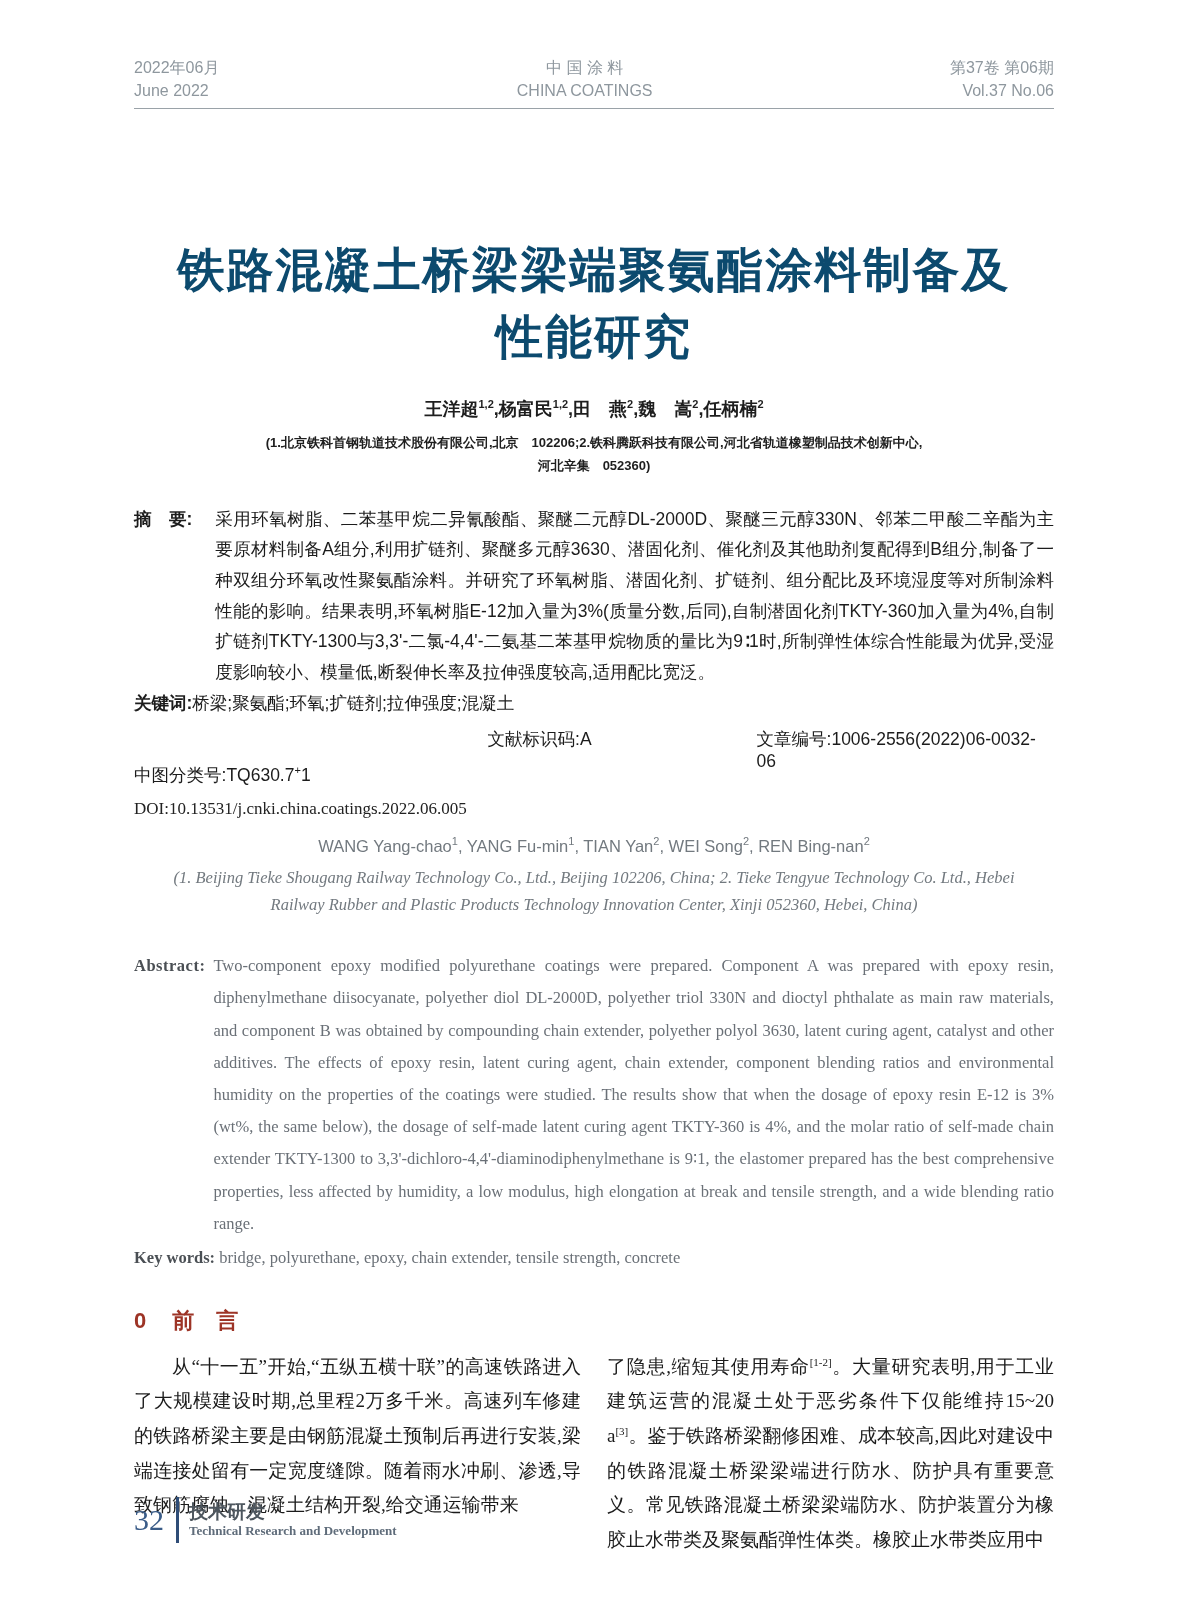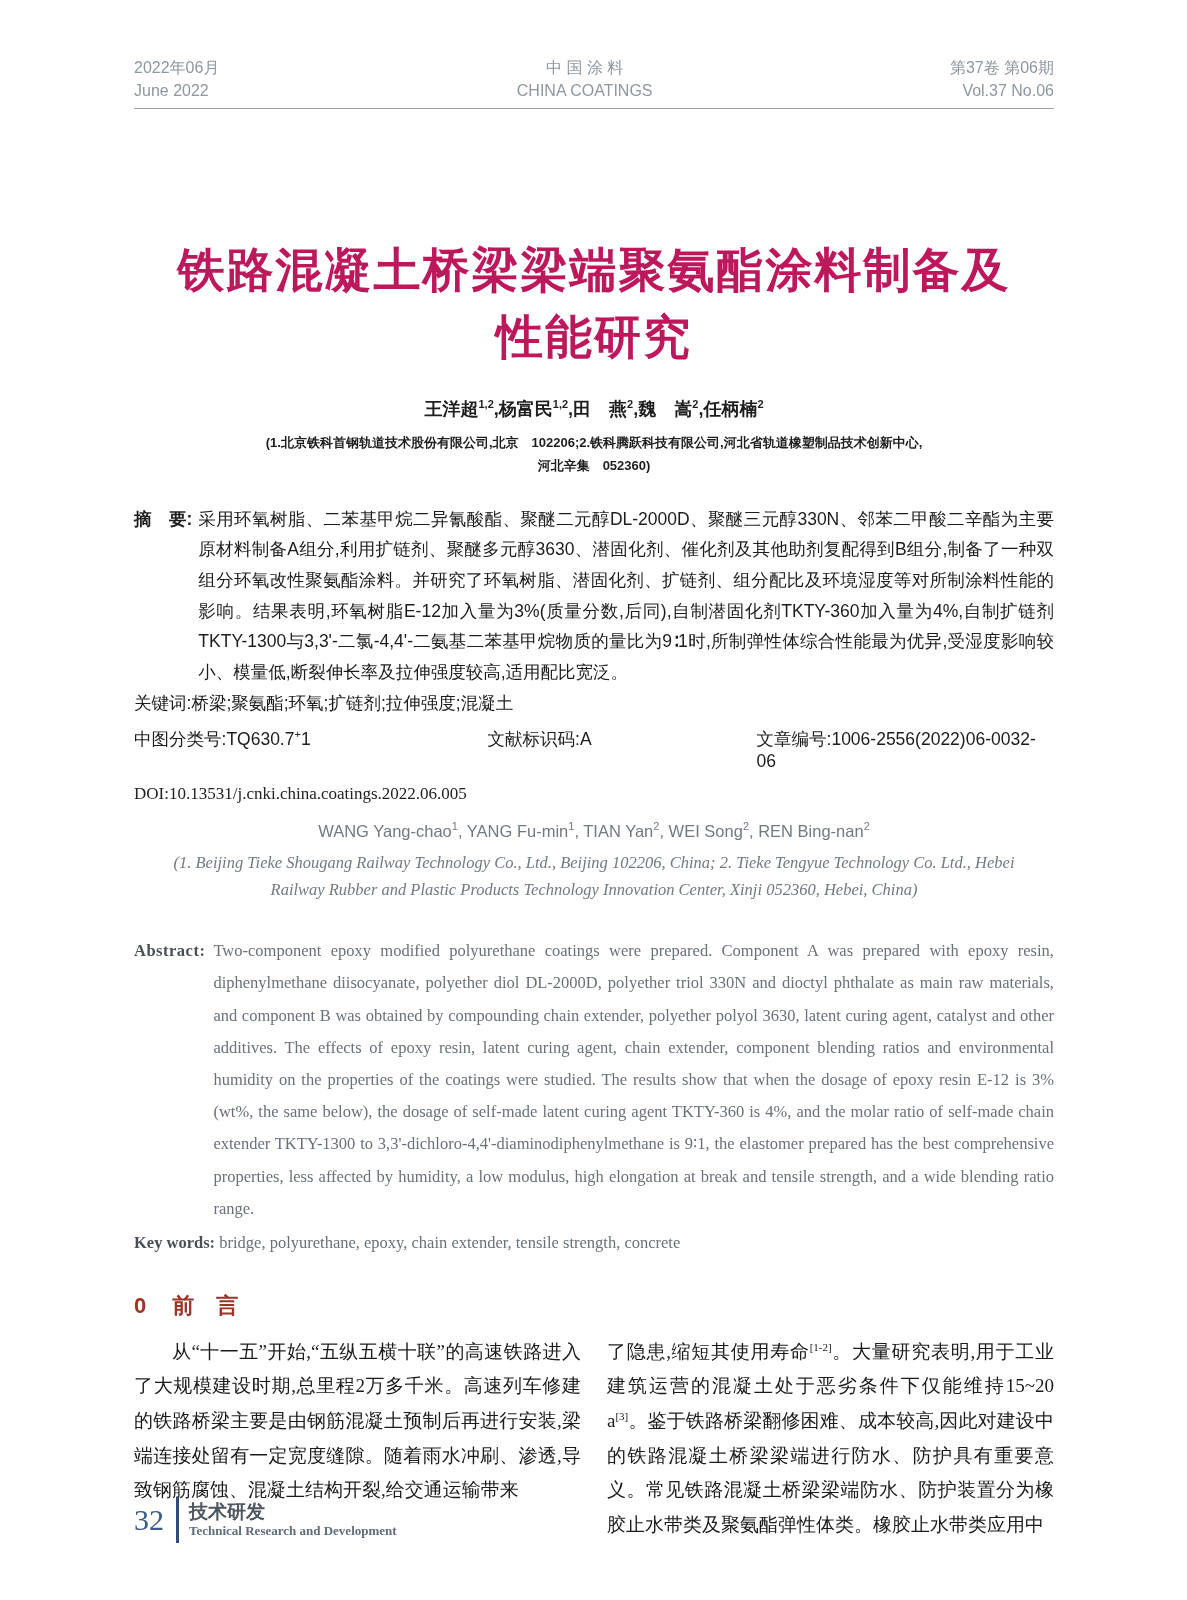--- a/index.html
+++ b/index.html
@@ -14,38 +14,38 @@
     margin-top:56px; display:flex; justify-content:space-between; align-items:flex-end;
     color:#8e979e; font-size:16px; line-height:1.45;
     border-bottom:1.5px solid #9aa2a8; padding-bottom:6px;
   }
   .jh-col { display:flex; flex-direction:column; }
   .jh-center { text-align:center; }
   .jh-right { text-align:right; }
 
   
   .title-cn {
-    margin-top:128px; text-align:center; color:#be185d; font-weight:bold;
+    margin-top:128px; text-align:center; color:#0c4a6e; font-weight:bold;
     font-size:47px; line-height:1.42; letter-spacing:2px;
   }
 
   
   .authors-cn { margin-top:26px; text-align:center; font-size:18px; font-weight:bold; color:#1e1e1e; }
   .authors-cn sup, .authors-en sup { font-size:11px; }
   .affil-cn { margin-top:10px; text-align:center; font-size:13px; font-weight:bold; color:#1e1e1e; line-height:1.8; }
 
   
   .abstract-cn { margin-top:26px; display:flex; font-size:17.5px; line-height:1.75; color:#1c1c1c; }
-  .abstract-cn .lbl { white-space:nowrap; font-weight:bold; margin-right:6px; }
+  .abstract-cn .lbl { white-space:nowrap; font-weight:bold; margin-right:23px; }
   .abstract-cn .txt { text-align:justify; }
   .kw-cn { margin-top:4px; font-size:17.5px; color:#1c1c1c; }
-  .kw-cn .lbl { font-weight:normal; }
+  .kw-cn .lbl { font-weight:bold; }
 
   .meta-row { margin-top:12px; display:flex; font-size:17.5px; color:#1c1c1c; }
-  .meta-row .m1 { width:355px; }
+  .meta-row .m1 { width:355px;margin-top:36px; }
   .meta-row .m2 { width:270px; }
   .meta-row sup { font-size:11px; }
   .doi-line { margin-top:12px; font-family:"Liberation Serif", serif; font-size:17px; color:#222; }
 
   
   .title-en {
     margin-top:34px; text-align:center; color:#9d3426; font-weight:bold;
     font-family:"Liberation Serif", serif; font-size:34px; line-height:1.45;
   }
   .authors-en { margin-top:16px; text-align:center; font-size:16.5px; color:#72797f; }

